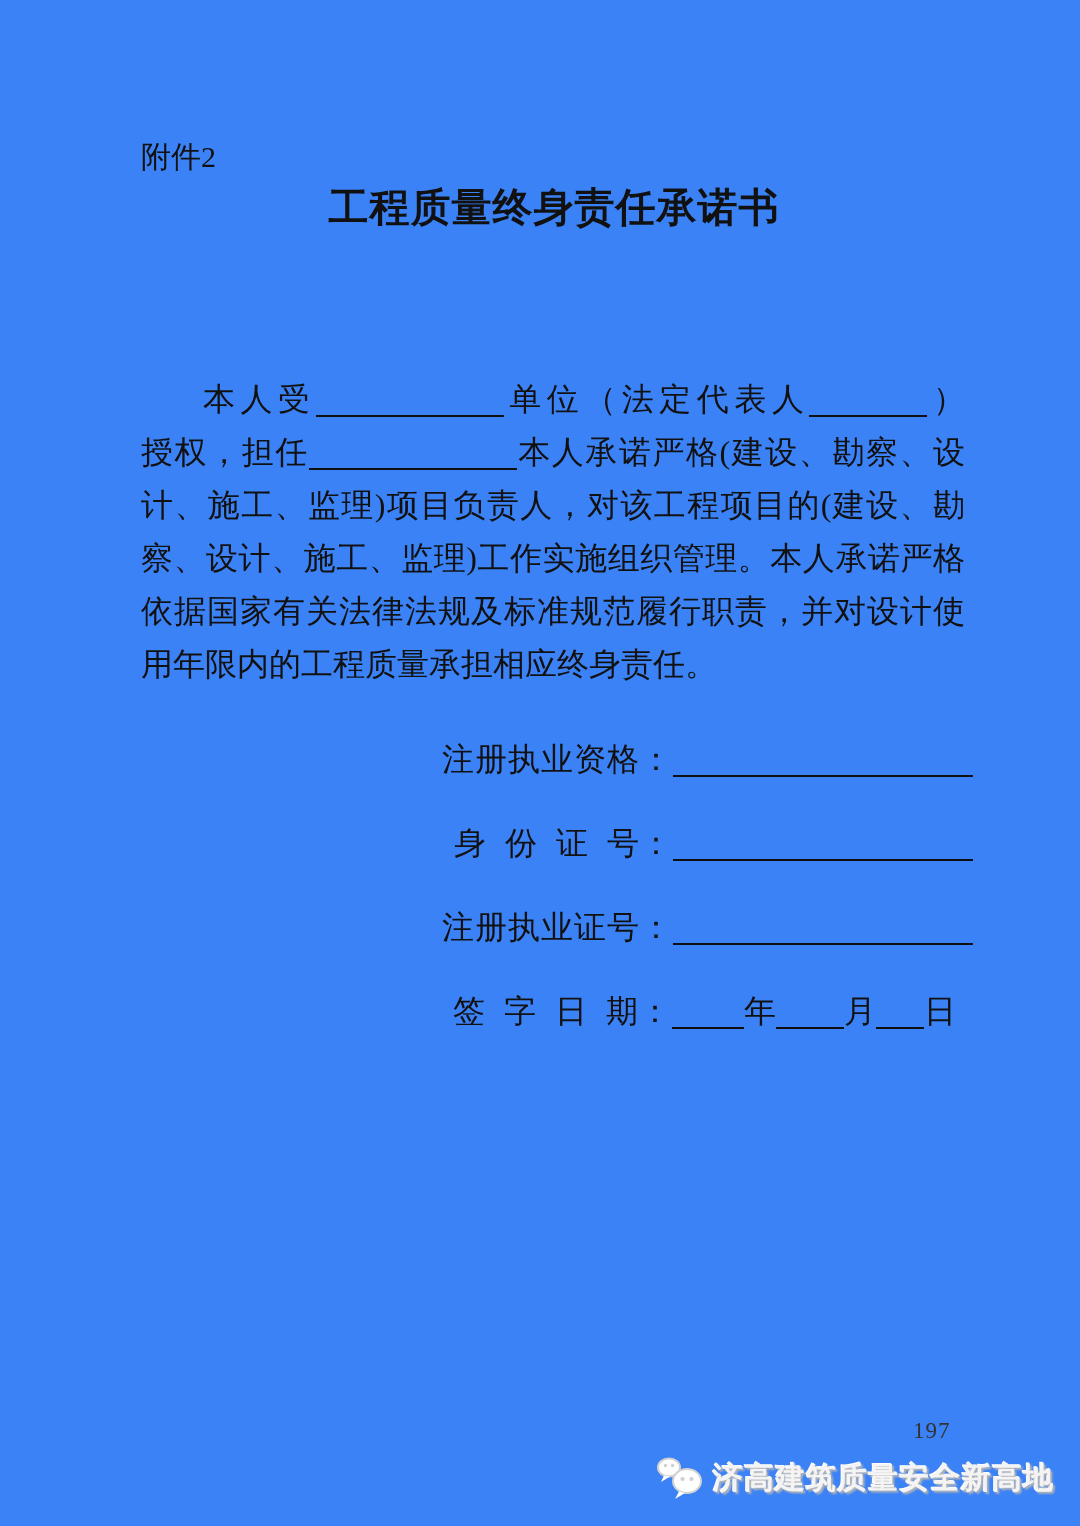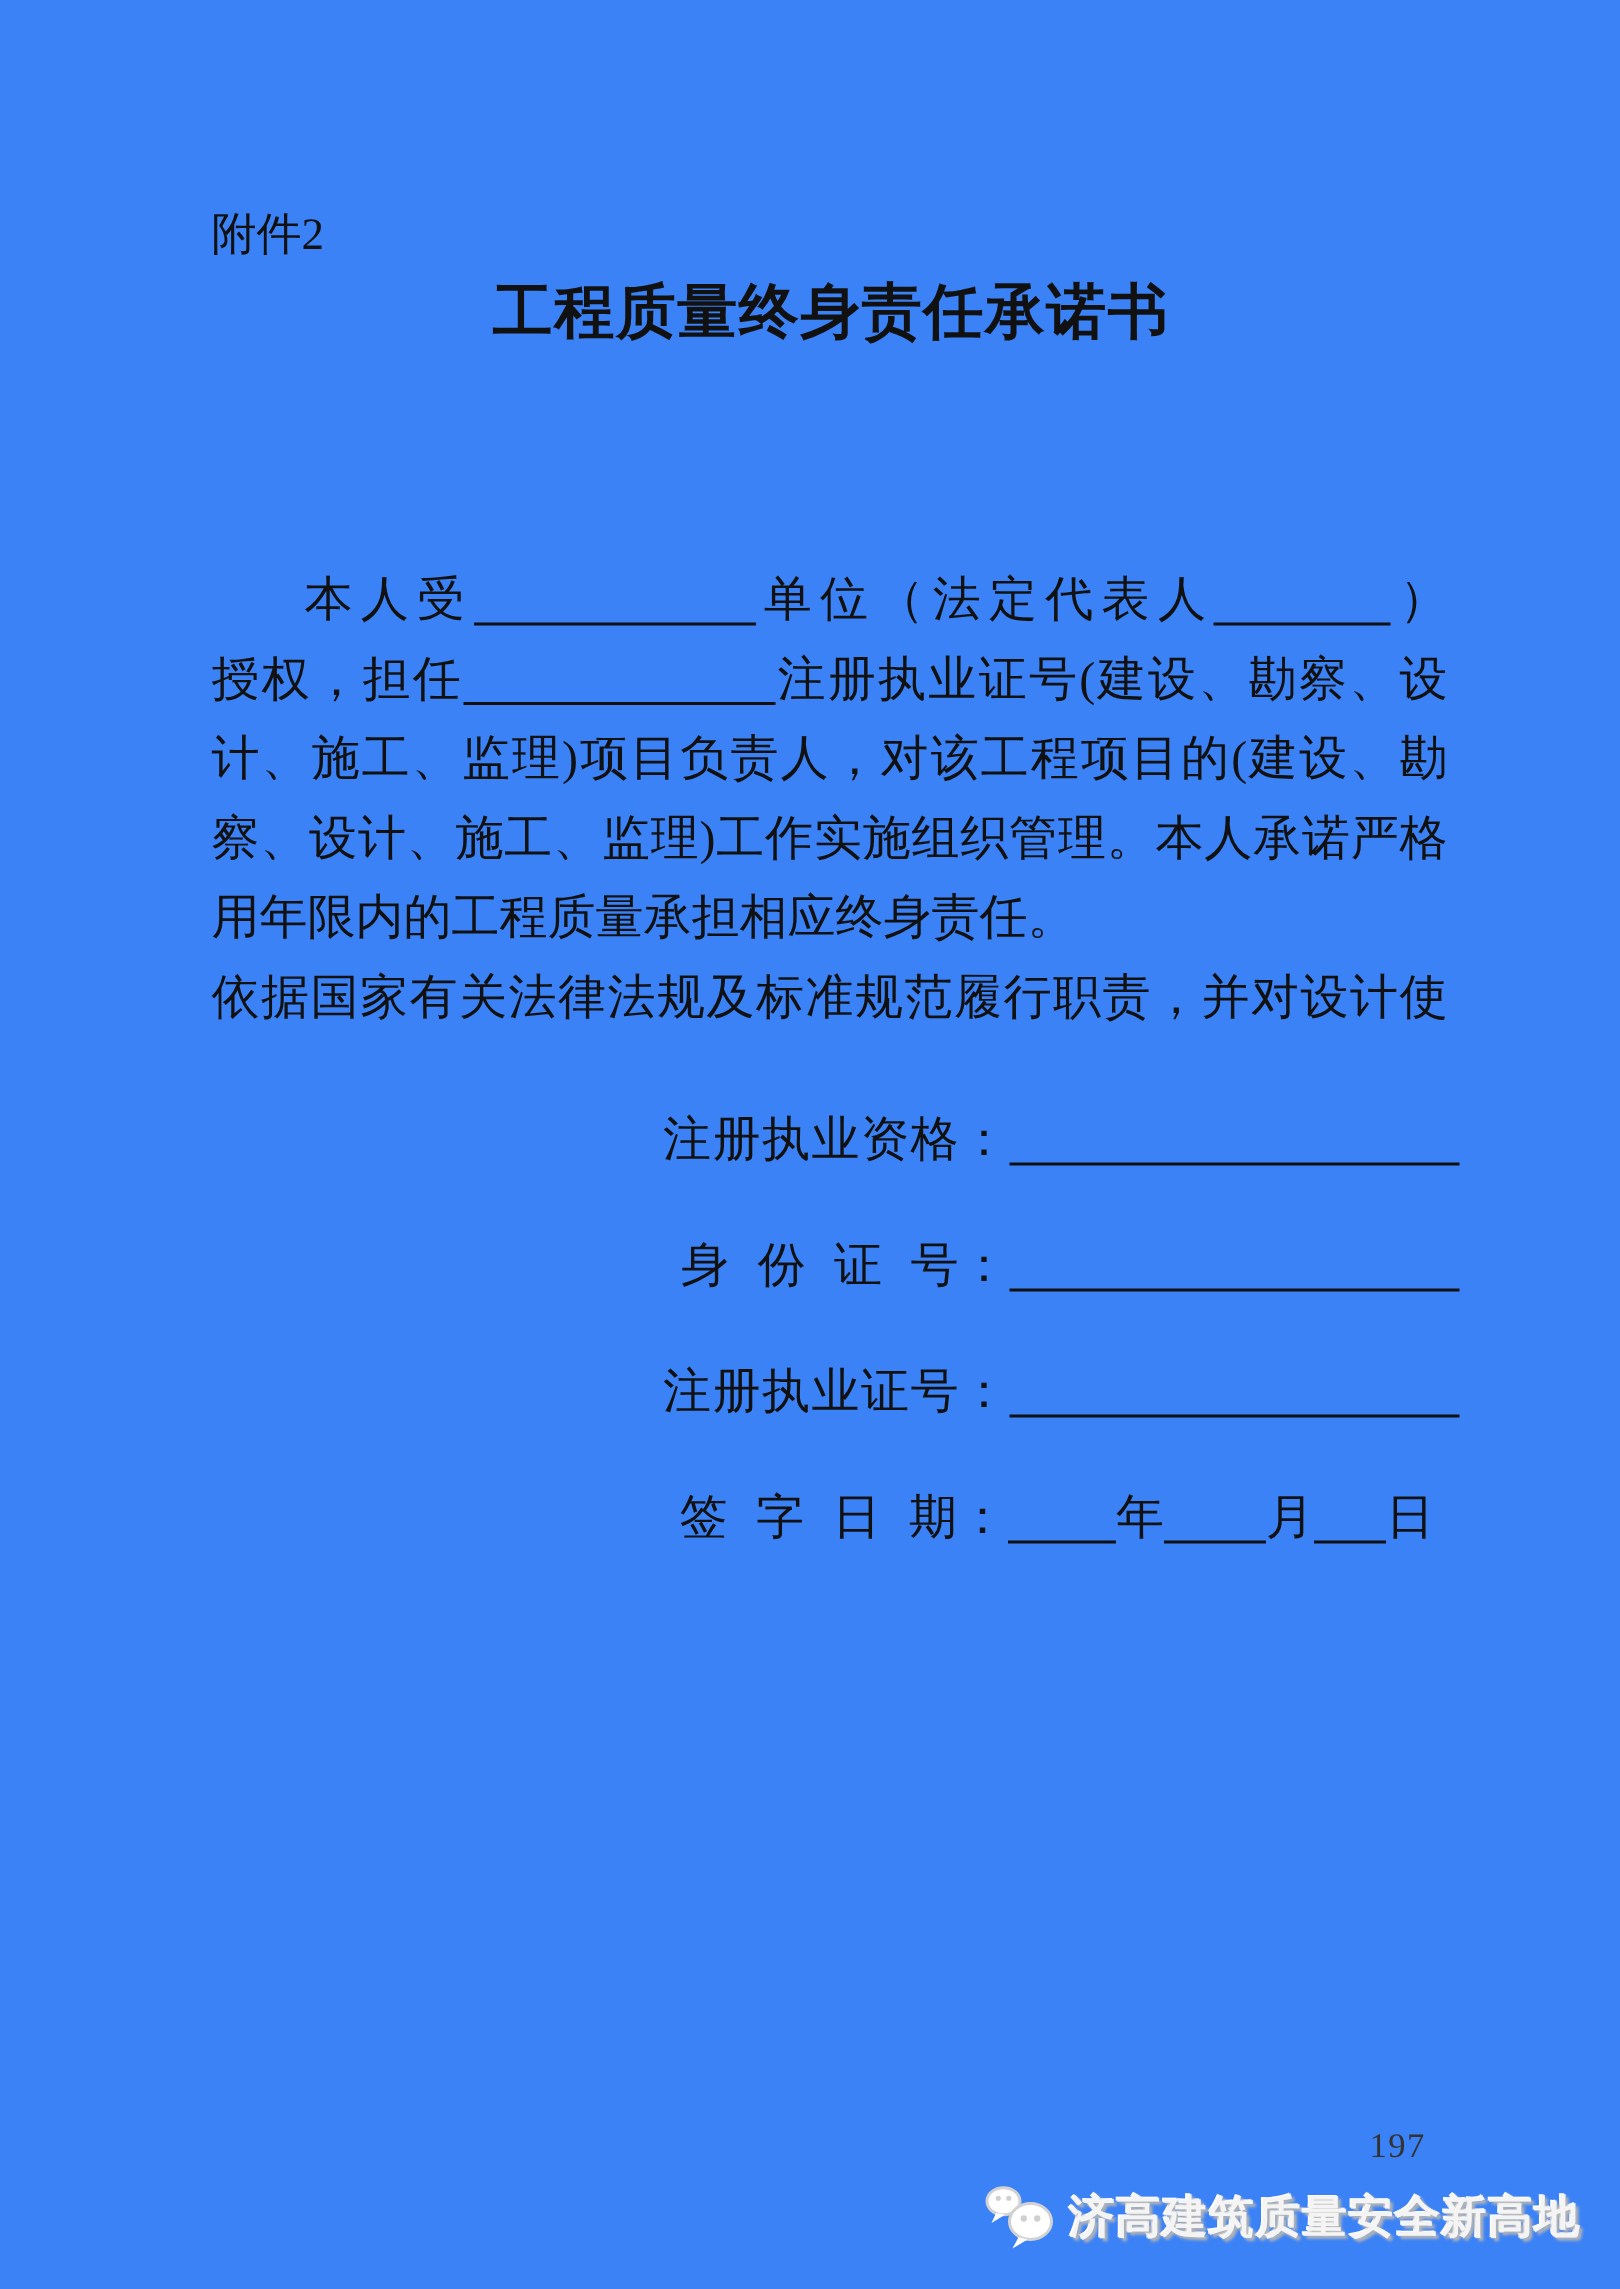--- a/index.html
+++ b/index.html
@@ -108,25 +108,25 @@
 <body>
 
 <div class="page">
 
   <div class="attachment">附件2</div>
 
   <h1 class="doc-title">工程质量终身责任承诺书</h1>
 
   <div class="body-text">
       <div class="body-line justify indent"><span>本人受</span><span class="blank" style="width: 188px;"></span><span>单位（法定代表人</span><span class="blank" style="width: 118px;"></span><span>）</span></div>
-      <div class="body-line justify"><span>授权，担任</span><span class="blank" style="width: 208px;"></span><span>注册执业证号(建设、勘察、设</span></div>
+      <div class="body-line justify"><span>授权，担任</span><span class="blank" style="width: 208px;"></span><span>本人承诺严格(建设、勘察、设</span></div>
       <div class="body-line justify"><span>计、施工、监理)项目负责人，对该工程项目的(建设、勘</span></div>
       <div class="body-line justify"><span>察、设计、施工、监理)工作实施组织管理。本人承诺严格</span></div>
+      <div class="body-line justify"><span>依据国家有关法律法规及标准规范履行职责，并对设计使</span></div>
       <div class="body-line"><span>用年限内的工程质量承担相应终身责任。</span></div>
-      <div class="body-line justify"><span>依据国家有关法律法规及标准规范履行职责，并对设计使</span></div>
     </div>
 
   <div class="form">
     <div>
         <div class="field-row"><span class="field-label">注册执业资格：</span><span class="field-line" style="width: 300px;"></span></div>
         <div class="field-row"><span class="field-label">身  份  证  号：</span><span class="field-line" style="width: 300px;"></span></div>
         <div class="field-row"><span class="field-label">注册执业证号：</span><span class="field-line" style="width: 300px;"></span></div>
       </div>
     <div class="field-row date-row">
       <span class="field-label">签  字  日  期：</span><span><span class="blank" style="width: 72px;"></span><span>年</span><span class="blank" style="width: 68px;"></span><span>月</span><span class="blank" style="width: 48px;"></span><span>日</span></span>

